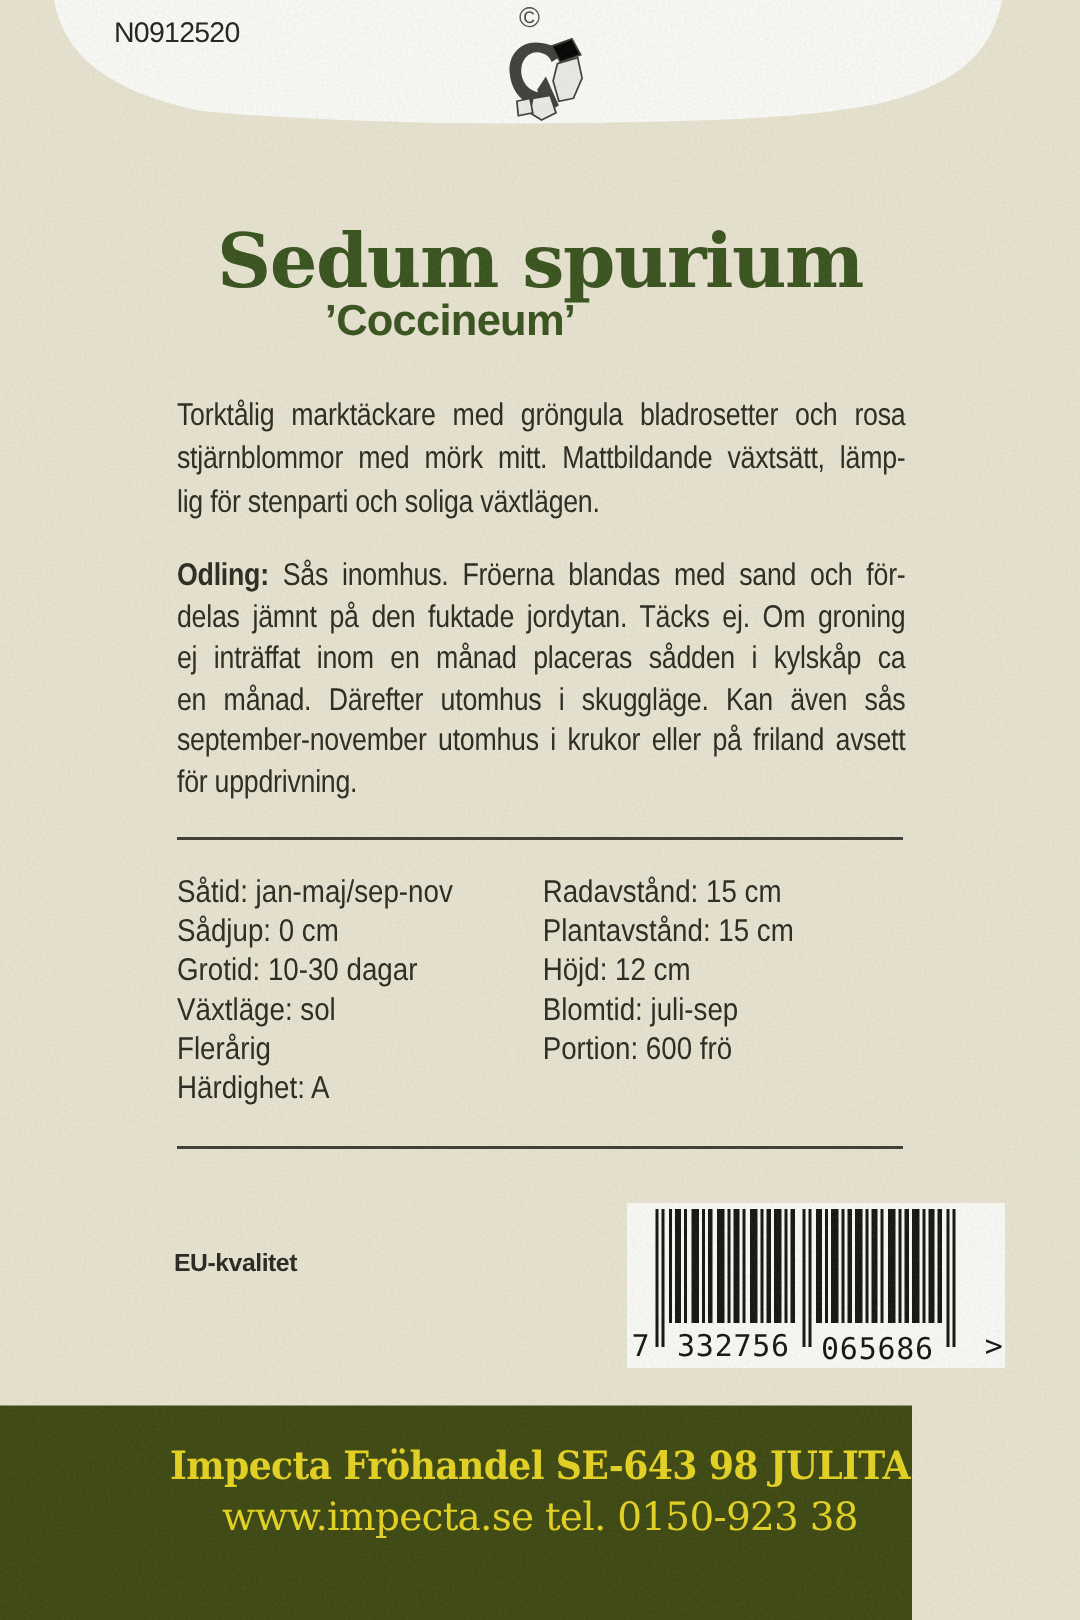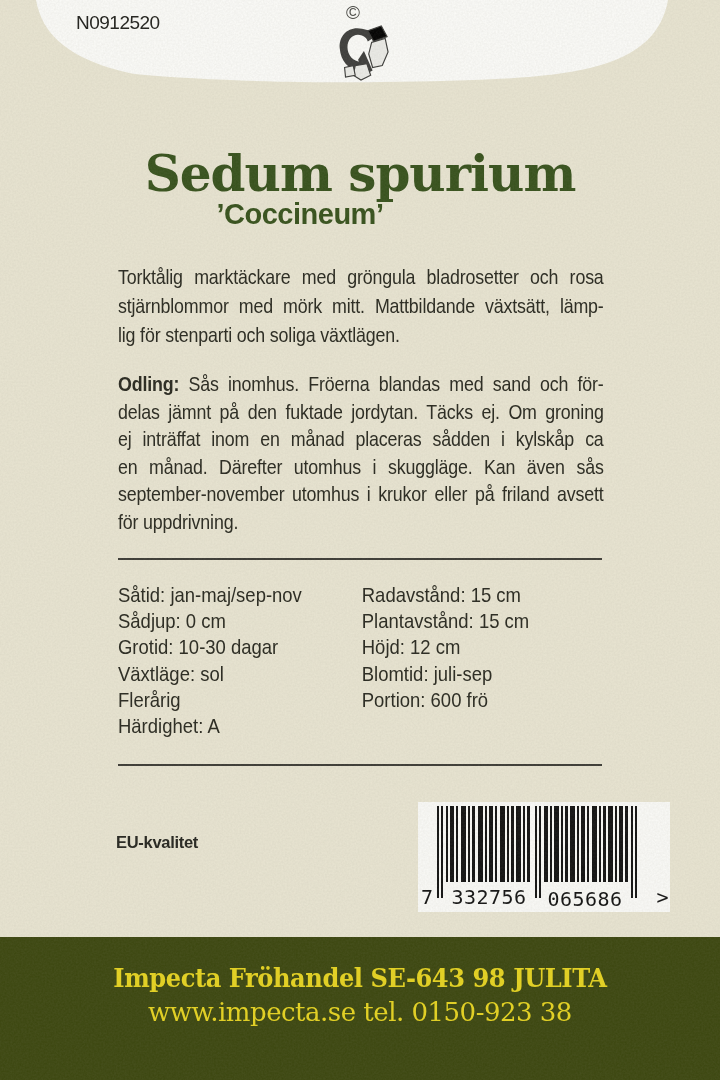--- a/index.html
+++ b/index.html
@@ -70,21 +70,21 @@
     position:absolute;font-family:"DejaVu Sans Mono", monospace;
     font-size:20px;color:#111;letter-spacing:0.5px;
   }
   .bd-lead{left:3px;bottom:3px;}
   .bd-g1{left:28px;bottom:3px;width:86px;text-align:center;}
   .bd-g2{left:124px;bottom:1px;width:86px;text-align:center;}
   .bd-trail{right:1px;bottom:3px;font-family:"Liberation Sans",sans-serif;font-size:22px;}
 
   
   .footer-band{
-    left:0;top:937px;width:720px;height:143px;background:#3b460e;z-index:2;
+    left:0;top:937px;width:608px;height:143px;background:#3b460e;z-index:2;
   }
   .footer-line1{
     position:absolute;left:0;top:26px;width:720px;text-align:center;
     font-family:"DejaVu Serif", serif;font-weight:bold;font-size:26px;
     color:#e7d41f;transform:scaleX(0.93);transform-origin:center 0;
     letter-spacing:-0.5px;white-space:nowrap;
   }
   .footer-line2{
     position:absolute;left:0;top:60px;width:720px;text-align:center;
     font-family:"DejaVu Serif", serif;font-weight:normal;font-size:26px;

